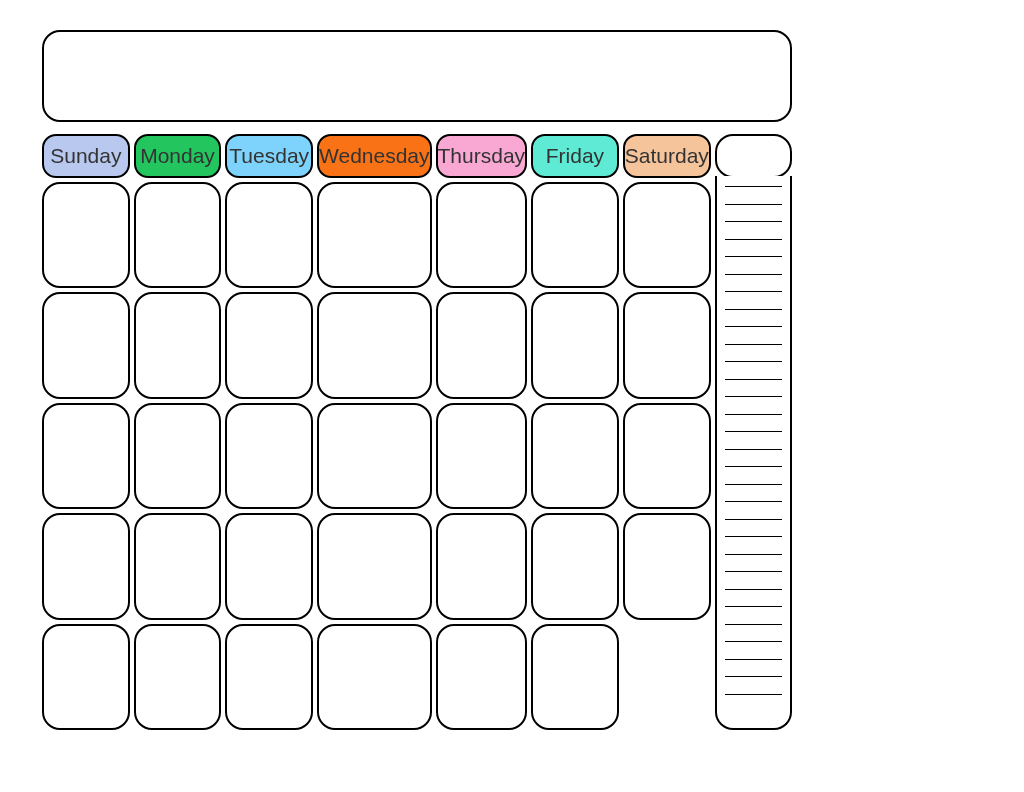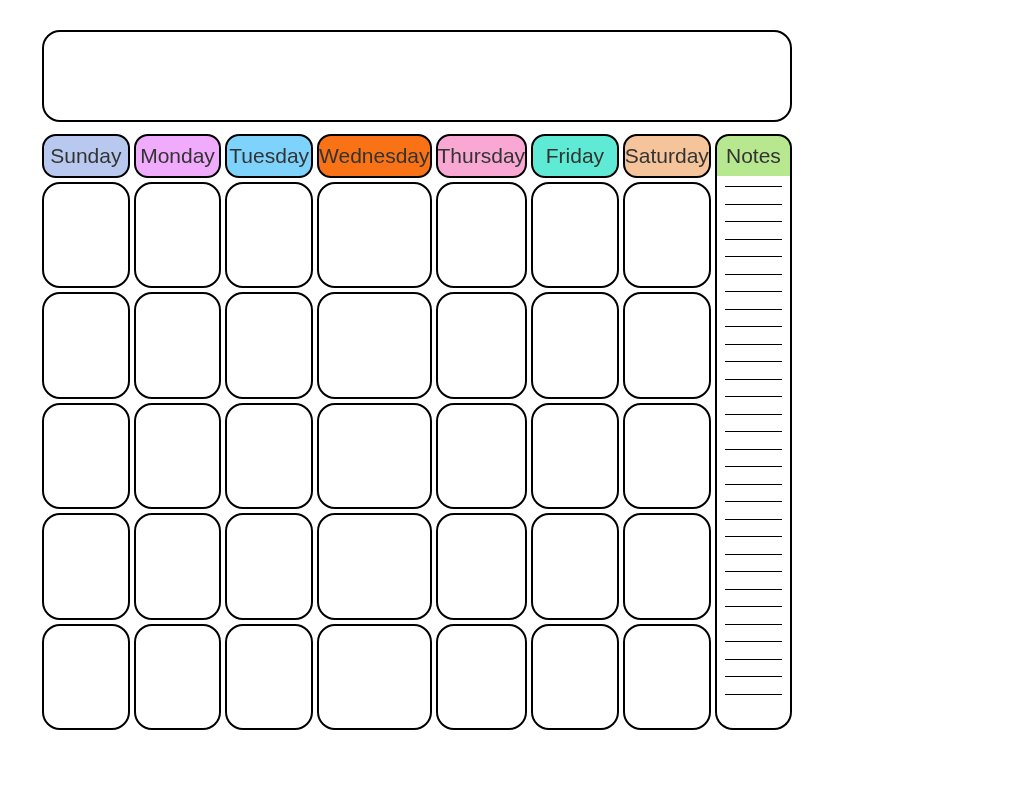--- a/index.html
+++ b/index.html
@@ -73,40 +73,37 @@
 
 <div class="page">
 
   <div class="title-box"></div>
 
   <div class="grid">
 
     <div class="hdr" style="background:#b8c8ef">
       <span>Sunday</span>
     </div>
-    <div class="hdr" style="background:#f0abfc">
+    <div class="hdr" style="background:#22c55e">
       <span>Monday</span>
     </div>
     <div class="hdr" style="background:#7dd3fc">
       <span>Tuesday</span>
     </div>
     <div class="hdr" style="background:#f97316">
       <span>Wednesday</span>
     </div>
     <div class="hdr" style="background:#f9a8d4">
       <span>Thursday</span>
     </div>
     <div class="hdr" style="background:#5eead4">
       <span>Friday</span>
     </div>
     <div class="hdr" style="background:#f5c49a">
       <span>Saturday</span>
-    </div>
-    <div class="hdr hdr-notes" style="background:#b7e78f">
-      <span>Notes</span>
     </div>
 
     <div class="cell"></div>
     <div class="cell"></div>
     <div class="cell"></div>
     <div class="cell"></div>
     <div class="cell"></div>
     <div class="cell"></div>
     <div class="cell"></div>
 

